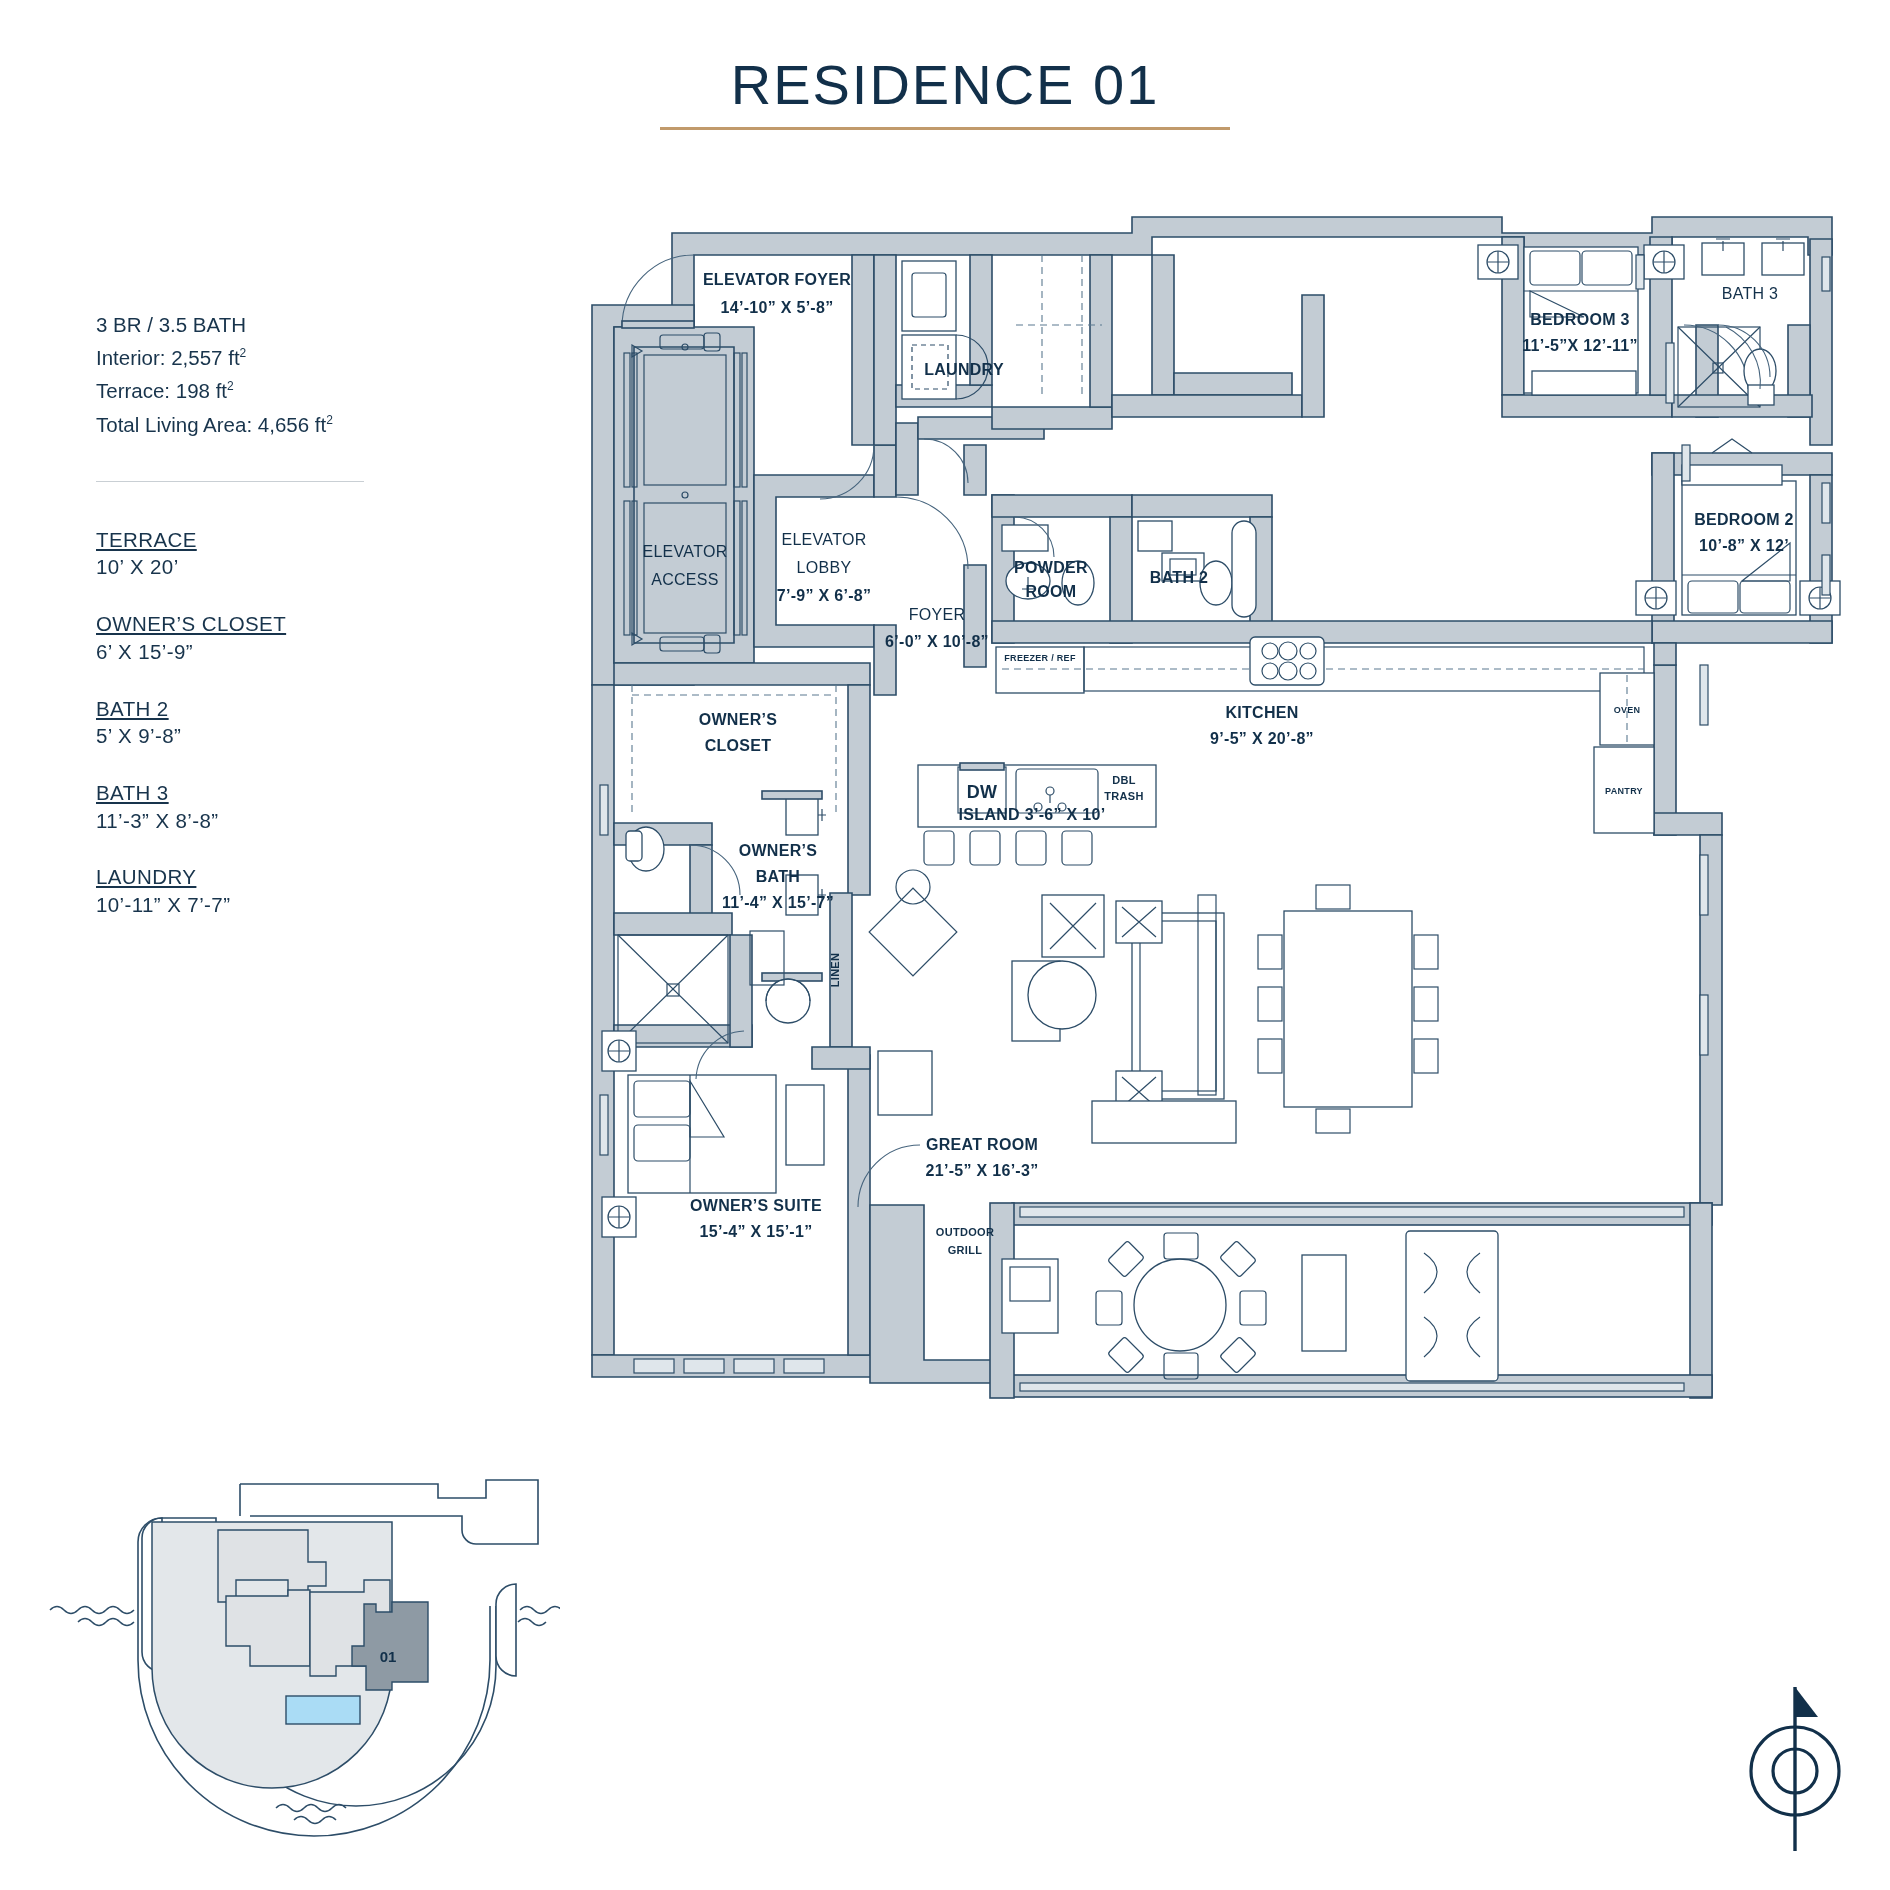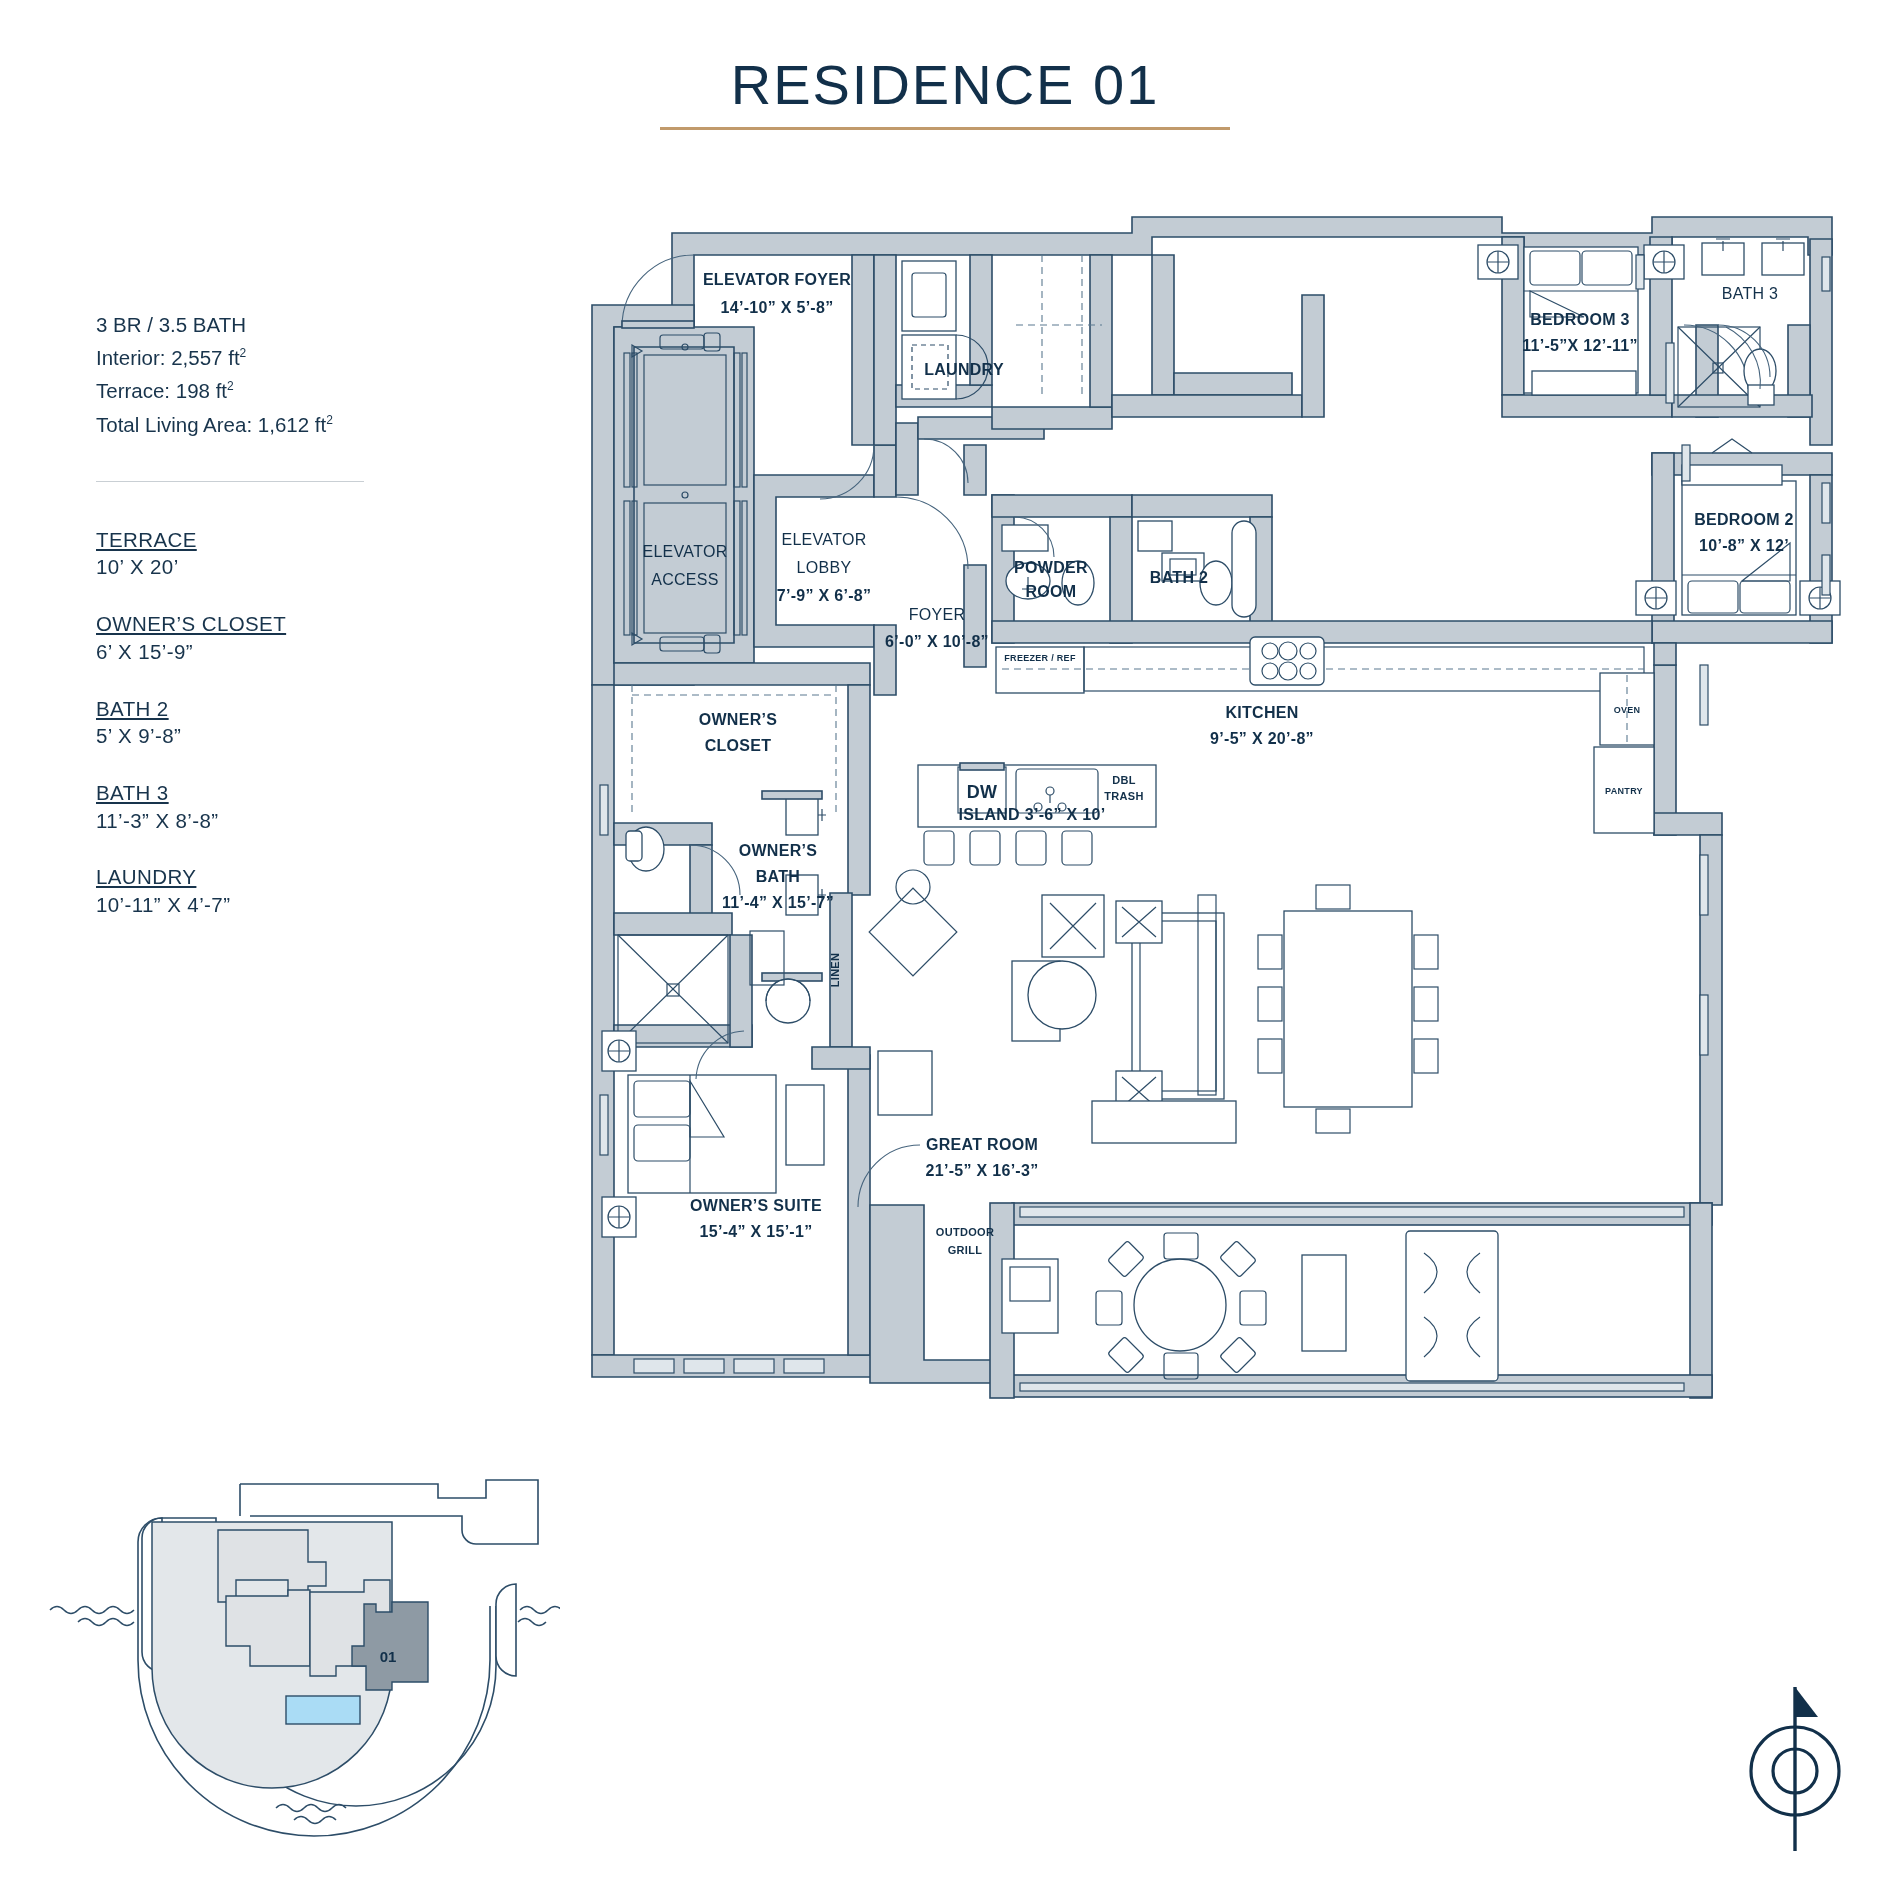--- a/index.html
+++ b/index.html
@@ -57,21 +57,21 @@
 <div id="sidebar">
 
   <div class="summary-line">3 BR / 3.5 BATH</div>
   <div class="summary-line">
     <span>Interior: 2,557 ft</span><sup>2</sup>
   </div>
   <div class="summary-line">
     <span>Terrace: 198 ft</span><sup>2</sup>
   </div>
   <div class="summary-line">
-    <span>Total Living Area: 1,612 ft</span><sup>2</sup>
+    <span>Total Living Area: 4,656 ft</span><sup>2</sup>
   </div>
 
   <div id="sidebar-divider"></div>
 
   <div class="room-entry">
     <div class="room-name">TERRACE</div>
     <div class="room-dim">10’ X 20’</div>
   </div>
   <div class="room-entry">
     <div class="room-name">OWNER’S CLOSET</div>
@@ -80,21 +80,21 @@
   <div class="room-entry">
     <div class="room-name">BATH 2</div>
     <div class="room-dim">5’ X 9’-8”</div>
   </div>
   <div class="room-entry">
     <div class="room-name">BATH 3</div>
     <div class="room-dim">11’-3” X 8’-8”</div>
   </div>
   <div class="room-entry">
     <div class="room-name">LAUNDRY</div>
-    <div class="room-dim">10’-11” X 4’-7”</div>
+    <div class="room-dim">10’-11” X 7’-7”</div>
   </div>
 </div>
 
 <div id="floorplan">
 <svg viewBox="0 0 1330 1250" width="1330" height="1250" xmlns="http://www.w3.org/2000/svg">
 
   <g>
 
     <path class="wall" d="M100,38 L560,38 L560,22 L930,22 L930,38 L1080,38 L1080,22 L1260,22 L1260,60
                           L1236,60 L1236,42 L1100,42 L1100,60 L952,60 L952,42 L580,42 L580,60 L122,60

